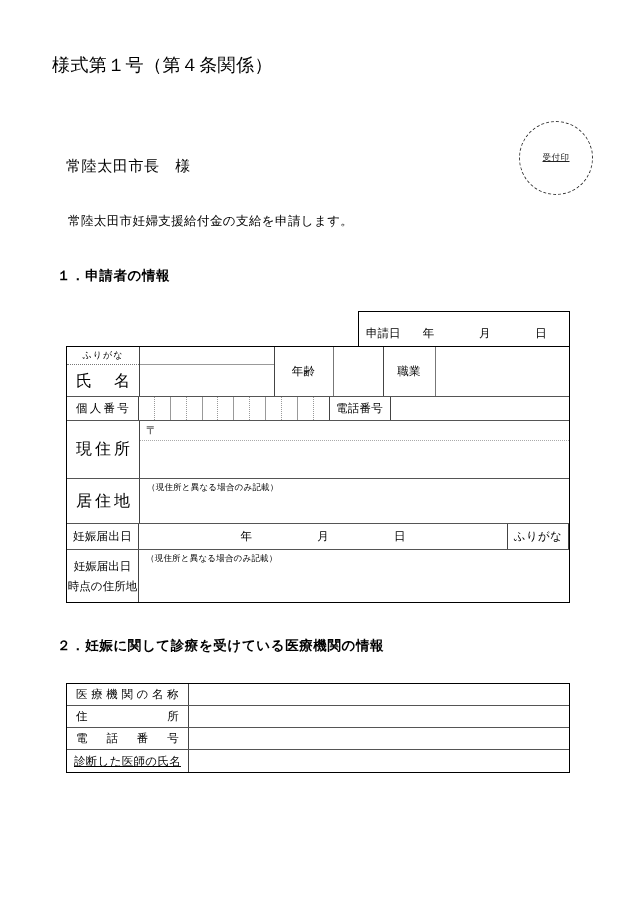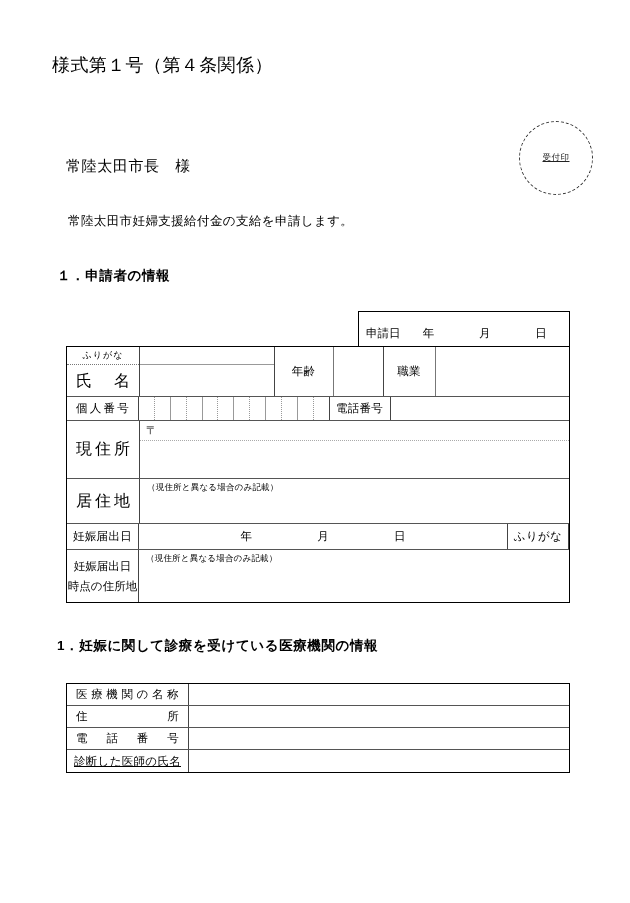--- a/index.html
+++ b/index.html
@@ -375,21 +375,21 @@
         <div>妊娠届出日</div>
         <div>時点の住所地</div>
       </div>
       <div class="addr-right">
         <div class="note">（現住所と異なる場合のみ記載）</div>
         <div class="addr-blank"></div>
       </div>
     </div>
   </div>
 
-  <div class="section-head" id="sec2-head">1．妊娠に関して診療を受けている医療機関の情報</div>
+  <div class="section-head" id="sec2-head">２．妊娠に関して診療を受けている医療機関の情報</div>
 
   <div class="tbl" id="tbl-medical">
 
     <div class="row b-b" style="height:22px;">
       <div class="cell lbl mlc b-r">
         <span class="just">
             <i>医</i>
             <i>療</i>
             <i>機</i>
             <i>関</i>

